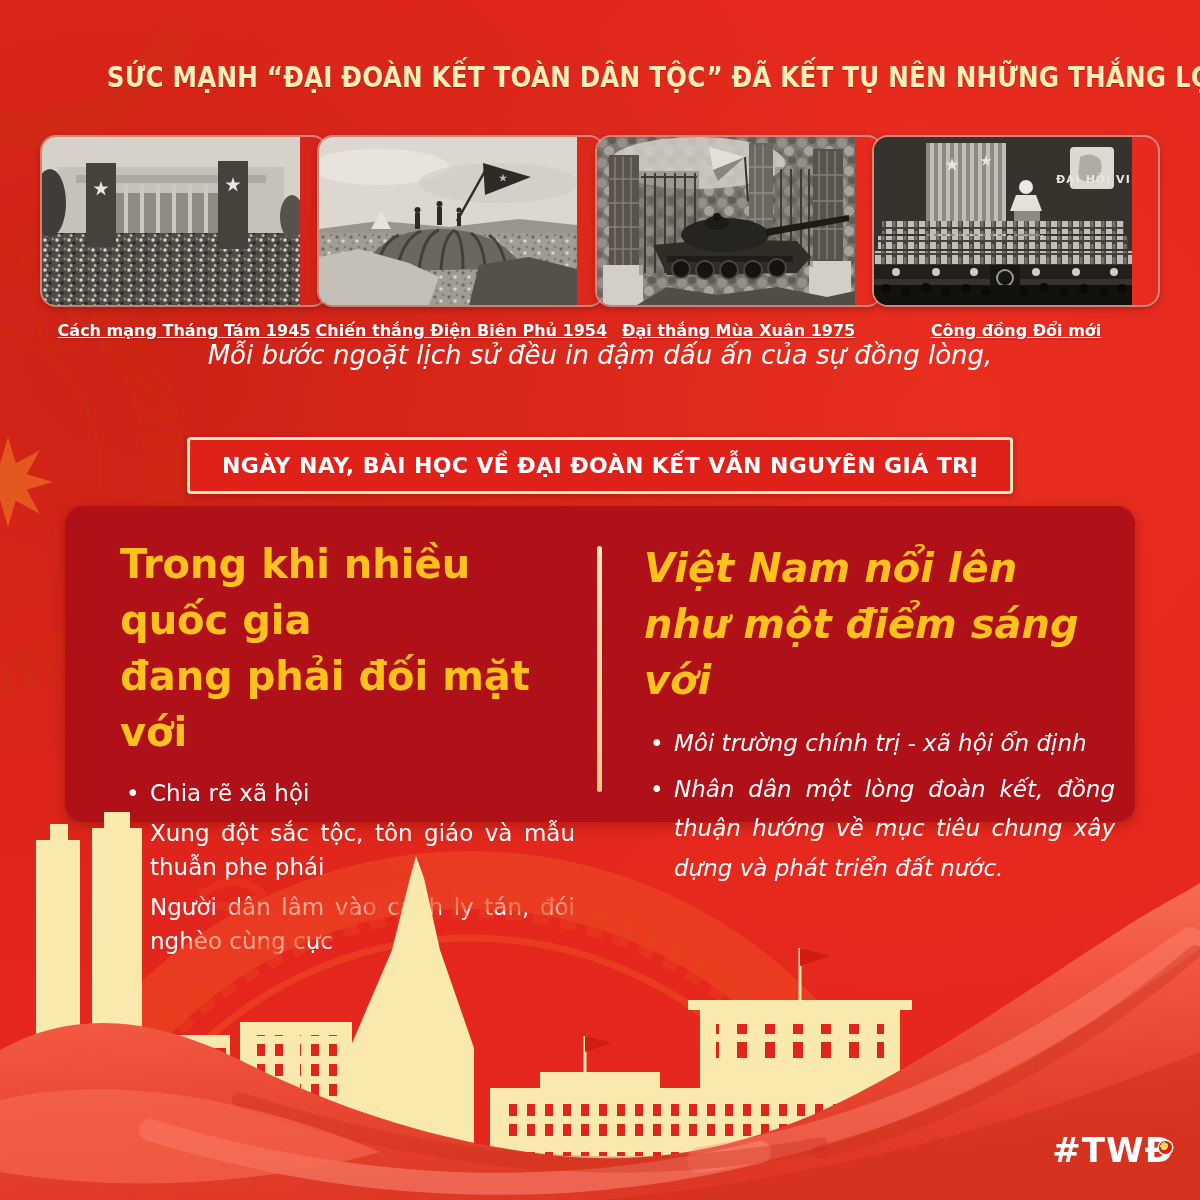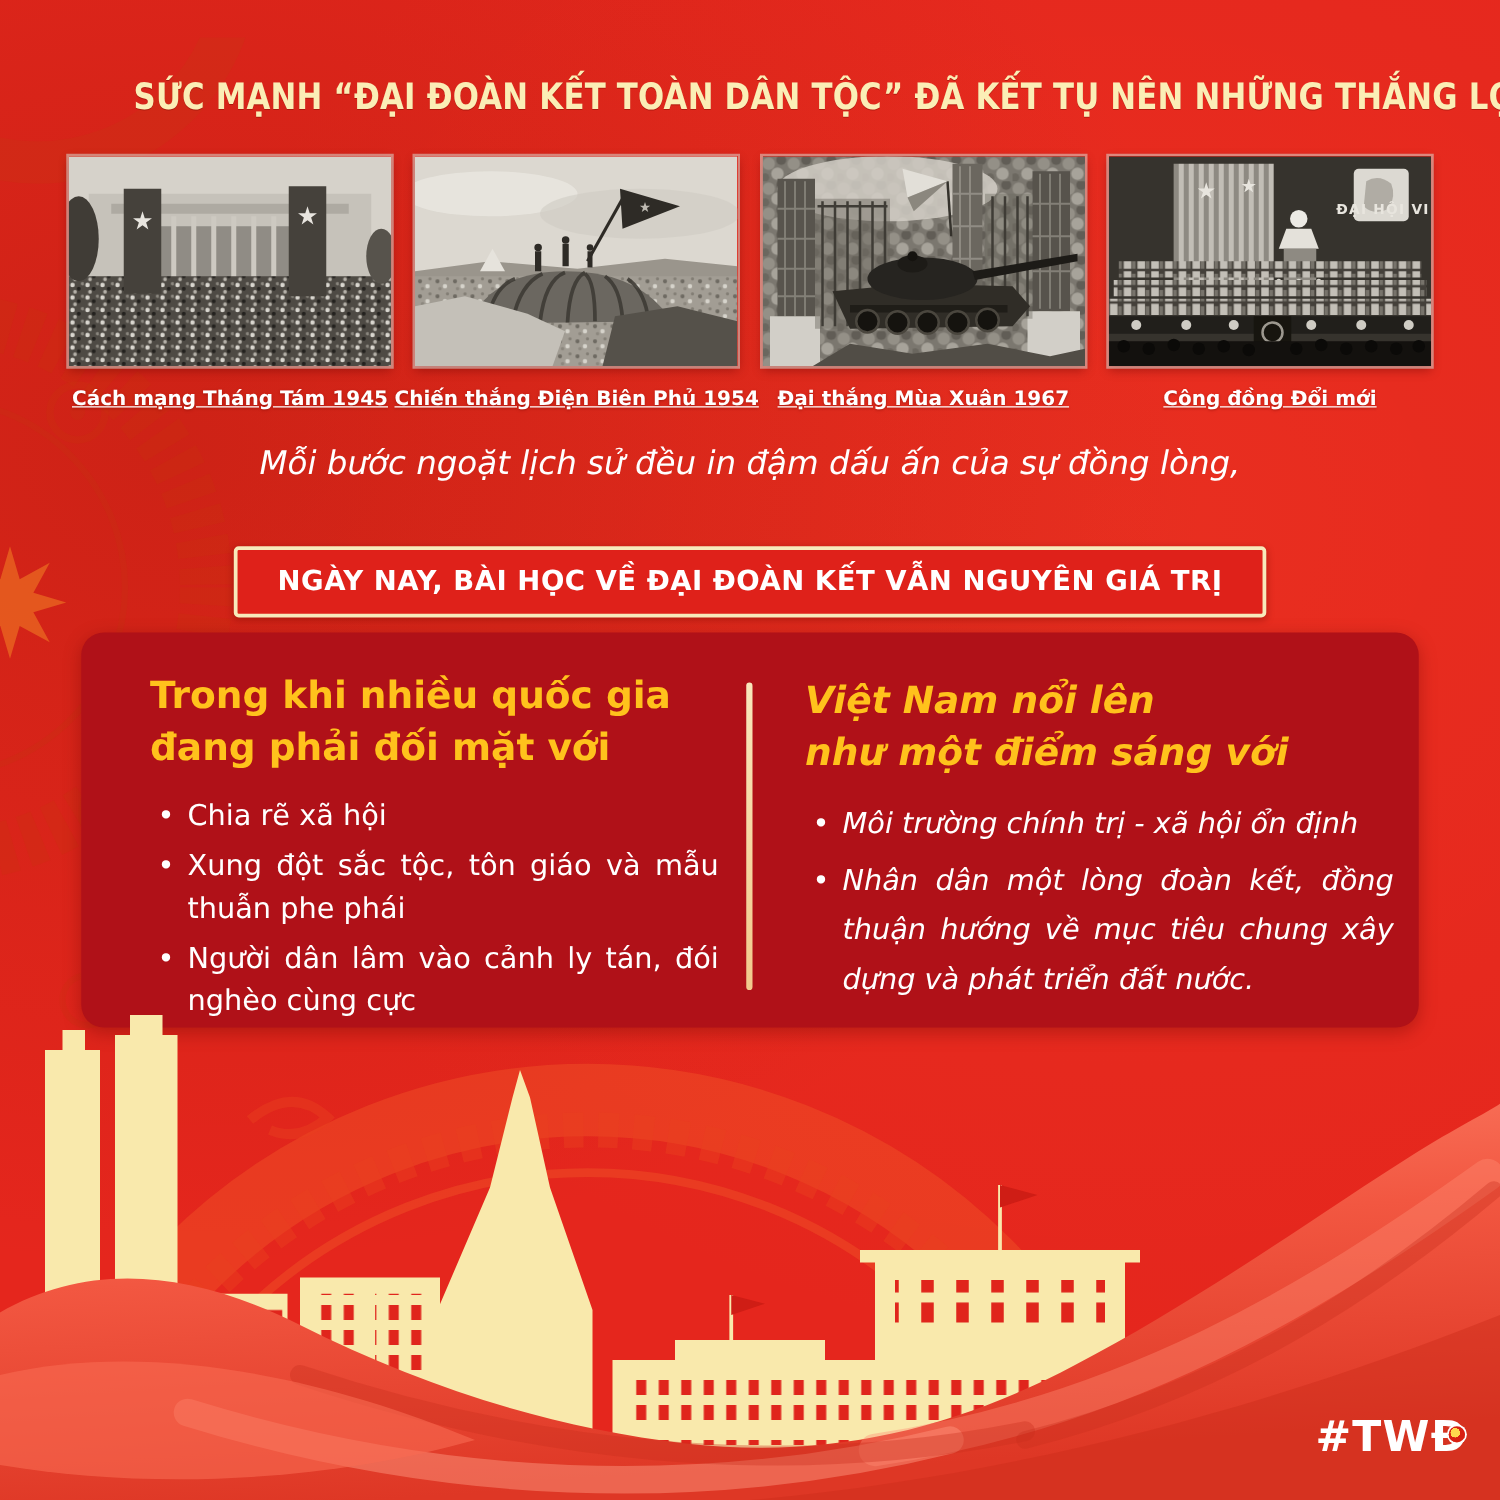--- a/index.html
+++ b/index.html
@@ -17,41 +17,41 @@
   
   .title-wrap{position:absolute;top:60px;left:0;width:1200px;text-align:center;}
   .title-wrap .title{
     display:inline-block;white-space:nowrap;transform:scaleX(.85);transform-origin:center;
     font-size:29px;font-weight:bold;letter-spacing:.2px;color:#fbeeb6;
     text-shadow:0 1px 0 rgba(120,10,0,.45);
   }
   
   .photos-row{position:absolute;top:125px;left:55px;width:1090px;display:flex;justify-content:space-between;}
   .photo-card{width:258px;display:flex;flex-direction:column;align-items:center;}
-  .photo-frame{position:relative;width:258px;height:168px;border-radius:0;overflow:hidden;
-    box-shadow:0 0 0 2px rgba(220,215,205,.55), 0 3px 8px rgba(90,5,0,.45);}
+  .photo-frame{position:relative;width:284px;height:168px;border-radius:14px;overflow:hidden;
+    box-shadow:0 0 0 2px rgba(220,215,205,.55), 0 3px 8px rgba(90,5,0,.45);margin-top:12px;}
   .photo-caption{margin-top:16px;font-size:16px;font-weight:bold;color:#ffffff;white-space:nowrap;
     text-shadow:0 1px 2px rgba(120,10,0,.5);text-decoration:underline;}
   .congress-label{position:absolute;left:182px;top:36px;font-size:11px;font-weight:bold;
     color:#e8e5de;letter-spacing:1px;white-space:nowrap;}
   
-  .intro{position:absolute;top:352px;left:0;width:1200px;text-align:center;color:#ffffff;
+  .intro{position:absolute;top:336px;left:0;width:1200px;text-align:center;color:#ffffff;
     font-style:italic;font-size:26px;line-height:1.5;}
   
   .banner-box{position:absolute;top:437px;left:50%;transform:translateX(-50%);
     background:#df211a;border:3px solid #f7e9bb;border-radius:4px;padding:13px 32px;
     box-shadow:0 2px 6px rgba(110,8,0,.4);white-space:nowrap;}
   .banner-box .banner-text{font-size:22px;font-weight:bold;color:#ffffff;letter-spacing:.4px;}
   
   .panel{position:absolute;top:506px;left:65px;width:1070px;height:316px;background:#b01118;
     border-radius:18px;display:flex;box-shadow:0 4px 14px rgba(100,5,0,.35);}
   .panel .col{width:50%;box-sizing:border-box;}
   .panel .col.left{padding:30px 25px 0 55px;}
   .panel .col.right{padding:34px 20px 0 44px;font-style:italic;}
-  .col-heading{font-size:30px;font-weight:bold;color:#ffc21c;line-height:1.4;}
+  .col-heading{font-size:40px;font-weight:bold;color:#ffc21c;line-height:1.4;}
   .bullets{list-style:none;margin:16px 0 12px 0;padding:0;color:#ffffff;font-size:23px;}
   .bullets li{position:relative;padding-left:30px;text-align:justify;margin-bottom:6px;}
   .bullets li::before{content:"•";position:absolute;left:6px;top:0;}
   .col.left .bullets li{line-height:1.48;}
   .col.right .bullets li{line-height:1.72;}
   .col.right .bullets li:first-child{white-space:nowrap;}
   .divider{position:absolute;left:calc(50% - 3px);top:40px;bottom:30px;width:5px;border-radius:3px;
     background:linear-gradient(#f9e6bb,#f2c98c);}
   
   .bottom-scene{position:absolute;left:0;top:800px;pointer-events:none;}
@@ -204,21 +204,21 @@
           <g fill="#15130f" stroke="#4a463e" stroke-width="2">
             <circle cx="84" cy="132" r="9"></circle>
               <circle cx="108" cy="133" r="9"></circle>
             <circle cx="132" cy="133" r="9"></circle>
               <circle cx="156" cy="133" r="9"></circle>
             <circle cx="180" cy="131" r="9"></circle>
           </g>
           <path d="M40,168 L70,150 L120,158 L180,150 L230,160 L258,154 L258,168 Z" fill="#514d46"></path>
         </svg>
       </div>
-      <figcaption class="photo-caption">Đại thắng Mùa Xuân 1967</figcaption>
+      <figcaption class="photo-caption">Đại thắng Mùa Xuân 1975</figcaption>
     </figure>
 
     <figure class="photo-card" style="margin:0">
       <div class="photo-frame">
         <svg width="258" height="168" viewBox="0 0 258 168">
           <defs>
             <pattern id="p4s" width="8" height="8" patternUnits="userSpaceOnUse">
               <rect width="4" height="8" fill="#c2beb6"></rect>
                 <rect x="4" width="4" height="8" fill="#8e8a82"></rect>
             </pattern>

